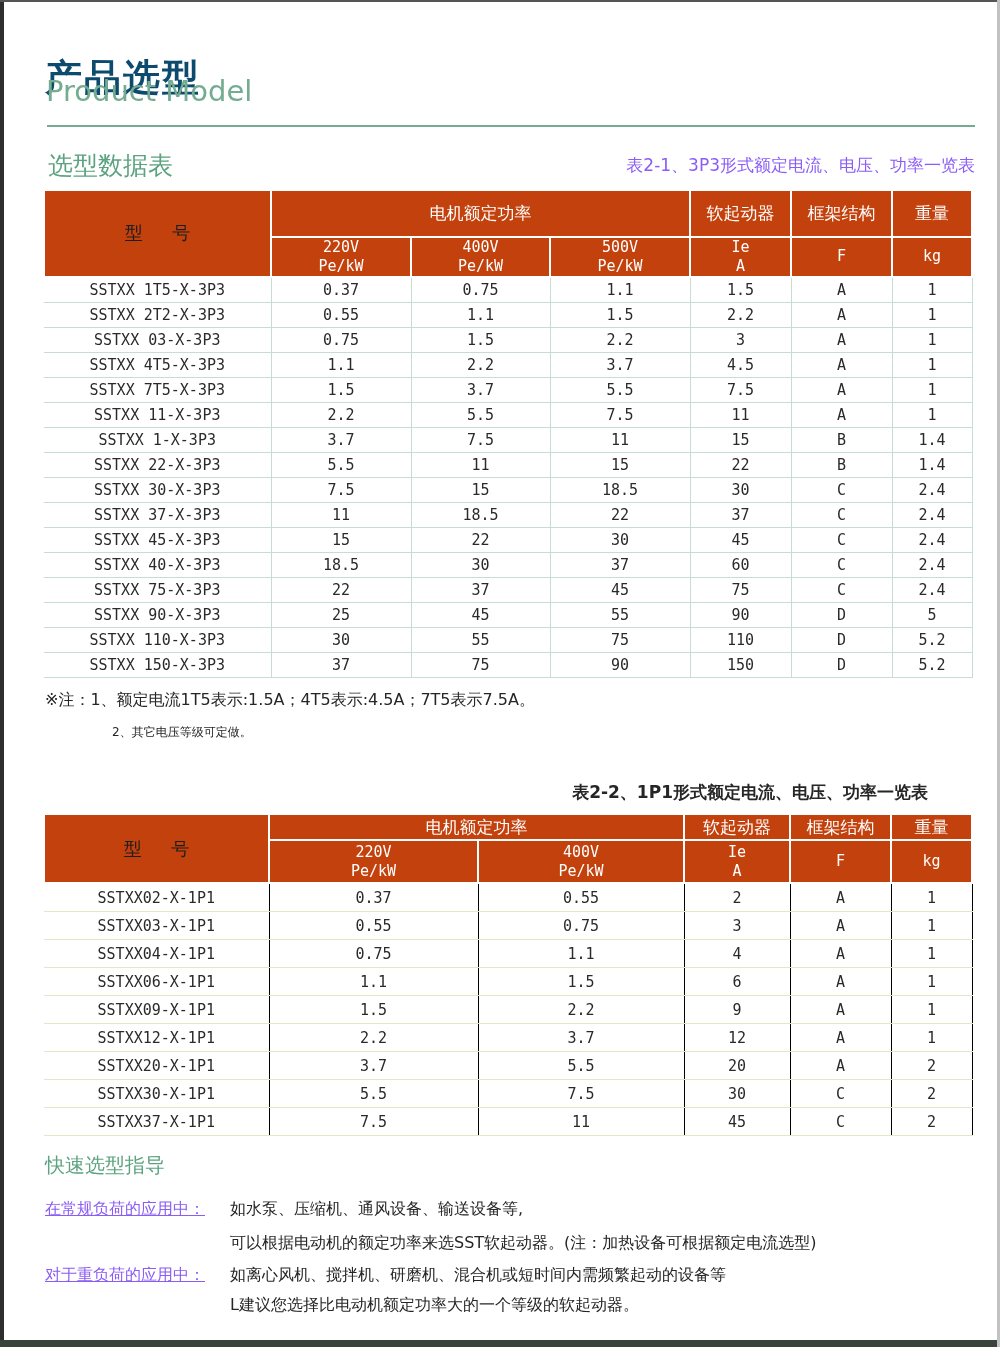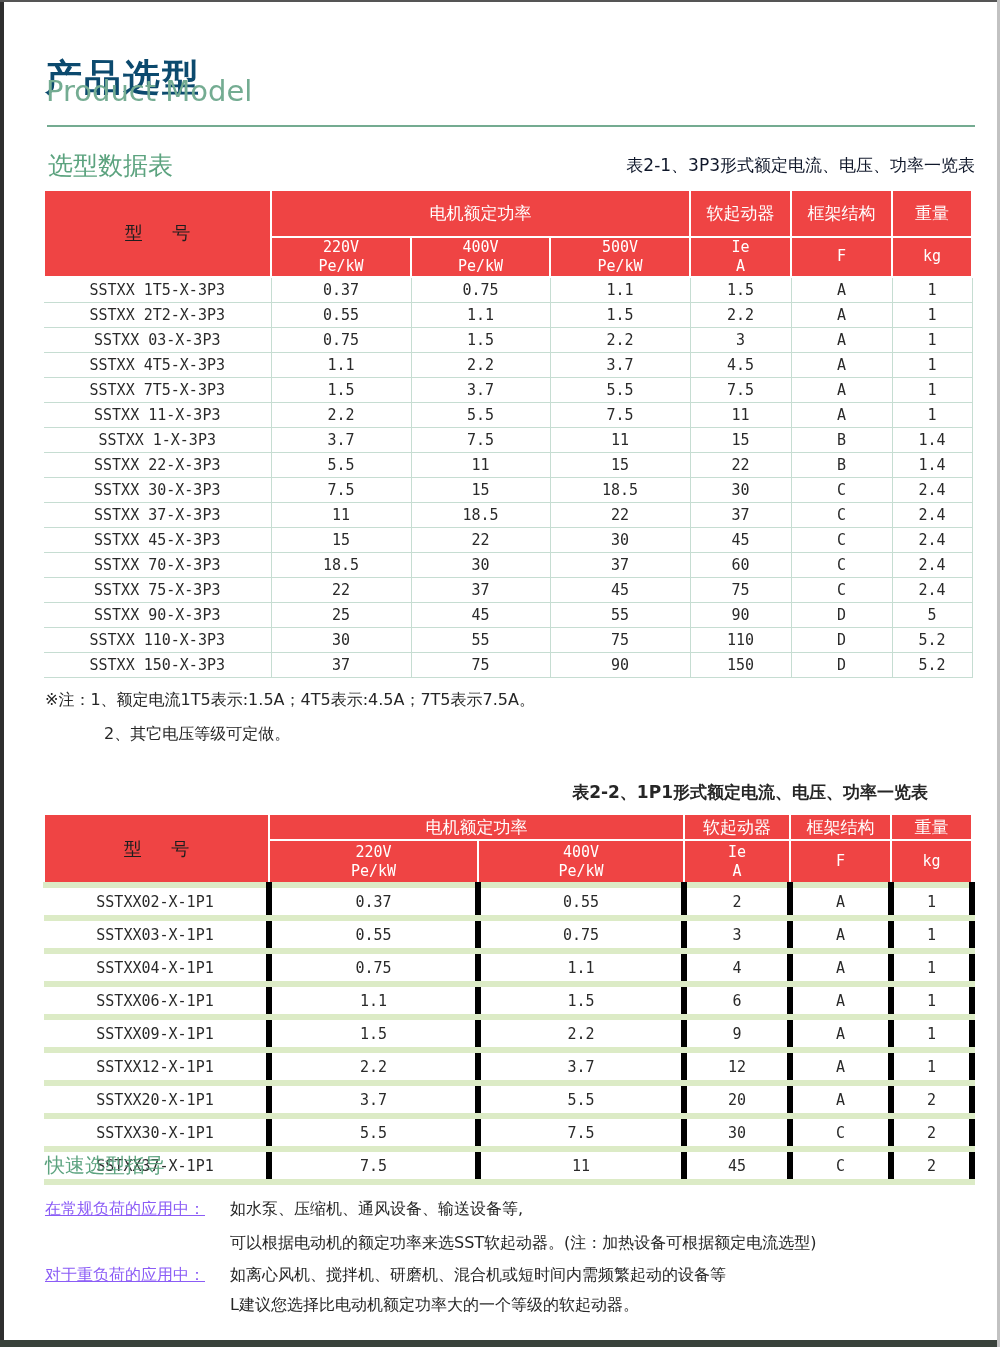--- a/index.html
+++ b/index.html
@@ -13,49 +13,49 @@
   .edge-left  { position:absolute; left:0; top:0; width:4px; height:1347px; background:#2e2e2e; }
   .edge-top   { position:absolute; left:0; top:0; width:1000px; height:2px; background:#555555; }
   .edge-bottom{ position:absolute; left:0; top:1340px; width:1000px; height:7px; background:#39423b; }
   .edge-right { position:absolute; left:997px; top:0; width:3px; height:1347px; background:#c2c2c2; }
 
   .title-zh { position:absolute; left:45px; top:28px; font-size:37px; font-weight:bold; color:#0c4a6e; letter-spacing:2px; }
   .title-en { position:absolute; left:46px; top:74px; font-size:29px; font-weight:normal; color:#74ac92; }
   .title-rule { position:absolute; left:47px; top:125px; width:928px; height:2px; background:#74ab91; }
 
   .section-heading { position:absolute; left:45px; top:146px; font-size:25px; color:#5ca37f; font-weight:normal; margin:3px; }
-  .caption-1 { position:absolute; left:375px; top:154px; width:600px; text-align:right; font-size:17px; color:#0f172a; }
+  .caption-1 { position:absolute; left:375px; top:154px; width:600px; text-align:right; font-size:17px; color:#8b5cf6; }
   .caption-2 { position:absolute; left:328px; top:781px; width:600px; text-align:right; font-size:17px; color:#262626;font-weight:bold; }
 
   table { border-collapse:collapse; table-layout:fixed; position:absolute; left:43px; }
   .t1 { top:189px; width:928px; }
   .t2 { top:813px; width:928px; }
 
   th {
-    background:#ef4444; border:2px solid #ffffff; color:#ffffff;
+    background:#c2410c; border:2px solid #ffffff; color:#ffffff;
     font-weight:normal; font-size:17px; text-align:center; padding:0;
   }
   th.model-h { color:#1e1e1e; font-size:18px; letter-spacing:12px; text-indent:12px; }
   tr.subhead th { font-size:15px; white-space:pre-line; line-height:1.25; font-family:"DejaVu Sans Mono","Liberation Mono",monospace; }
   .t1 thead tr.toprow th { height:45px; }
   .t1 thead tr.subhead th { height:33px; }
   .t2 thead tr.toprow th { height:24px; }
   .t2 thead tr.subhead th { height:41px; }
 
   td {
     text-align:center; padding:0; color:#2a2a2a;
     font-family:"DejaVu Sans Mono","Liberation Mono",monospace; font-size:15px;
   }
   .t1 td { border:1px solid #c6ddd2; height:24px; }
-  .t2 td { border:6px solid #000000; height:27px; }
+  .t2 td { border:1px solid #000000; height:27px; }
   .t2 td { border-top-color:#dcebc6; border-bottom-color:#dcebc6; }
   .t1 tr td:first-child, .t2 tr td:first-child { border-left:none; }
 
   .note-1 { position:absolute; left:45px;  top:690px; font-size:16px; margin:0; }
-  .note-2 { position:absolute; left:104px;  top:724px; font-size:16px; margin:0;text-align:right; }
+  .note-2 { position:absolute; left:112px;  top:724px; font-size:12px; margin:0;text-align:right; }
 
   .guide-heading { position:absolute; left:45px; top:1152px; font-size:20px; color:#5ca37f; font-weight:normal; margin:0; }
   .guide-line { position:absolute; font-size:16px; margin:0; }
   .guide-line .lbl { color:#8b5cf6; display:inline-block; width:185px;text-decoration:underline; }
   .g-l1 { left:45px;  top:1199px; }
   .g-l2 { left:230px; top:1233px; }
   .g-l3 { left:45px;  top:1265px; }
   .g-l4 { left:230px; top:1295px; }
 </style>
 </head>
@@ -198,21 +198,21 @@
       <tr>
         <td>SSTXX 45-X-3P3</td>
         <td>15</td>
         <td>22</td>
         <td>30</td>
         <td>45</td>
         <td>C</td>
         <td>2.4</td>
       </tr>
       <tr>
-        <td>SSTXX 70-X-3P3</td>
+        <td>SSTXX 40-X-3P3</td>
         <td>18.5</td>
         <td>30</td>
         <td>37</td>
         <td>60</td>
         <td>C</td>
         <td>2.4</td>
       </tr>
       <tr>
         <td>SSTXX 75-X-3P3</td>
         <td>22</td>

